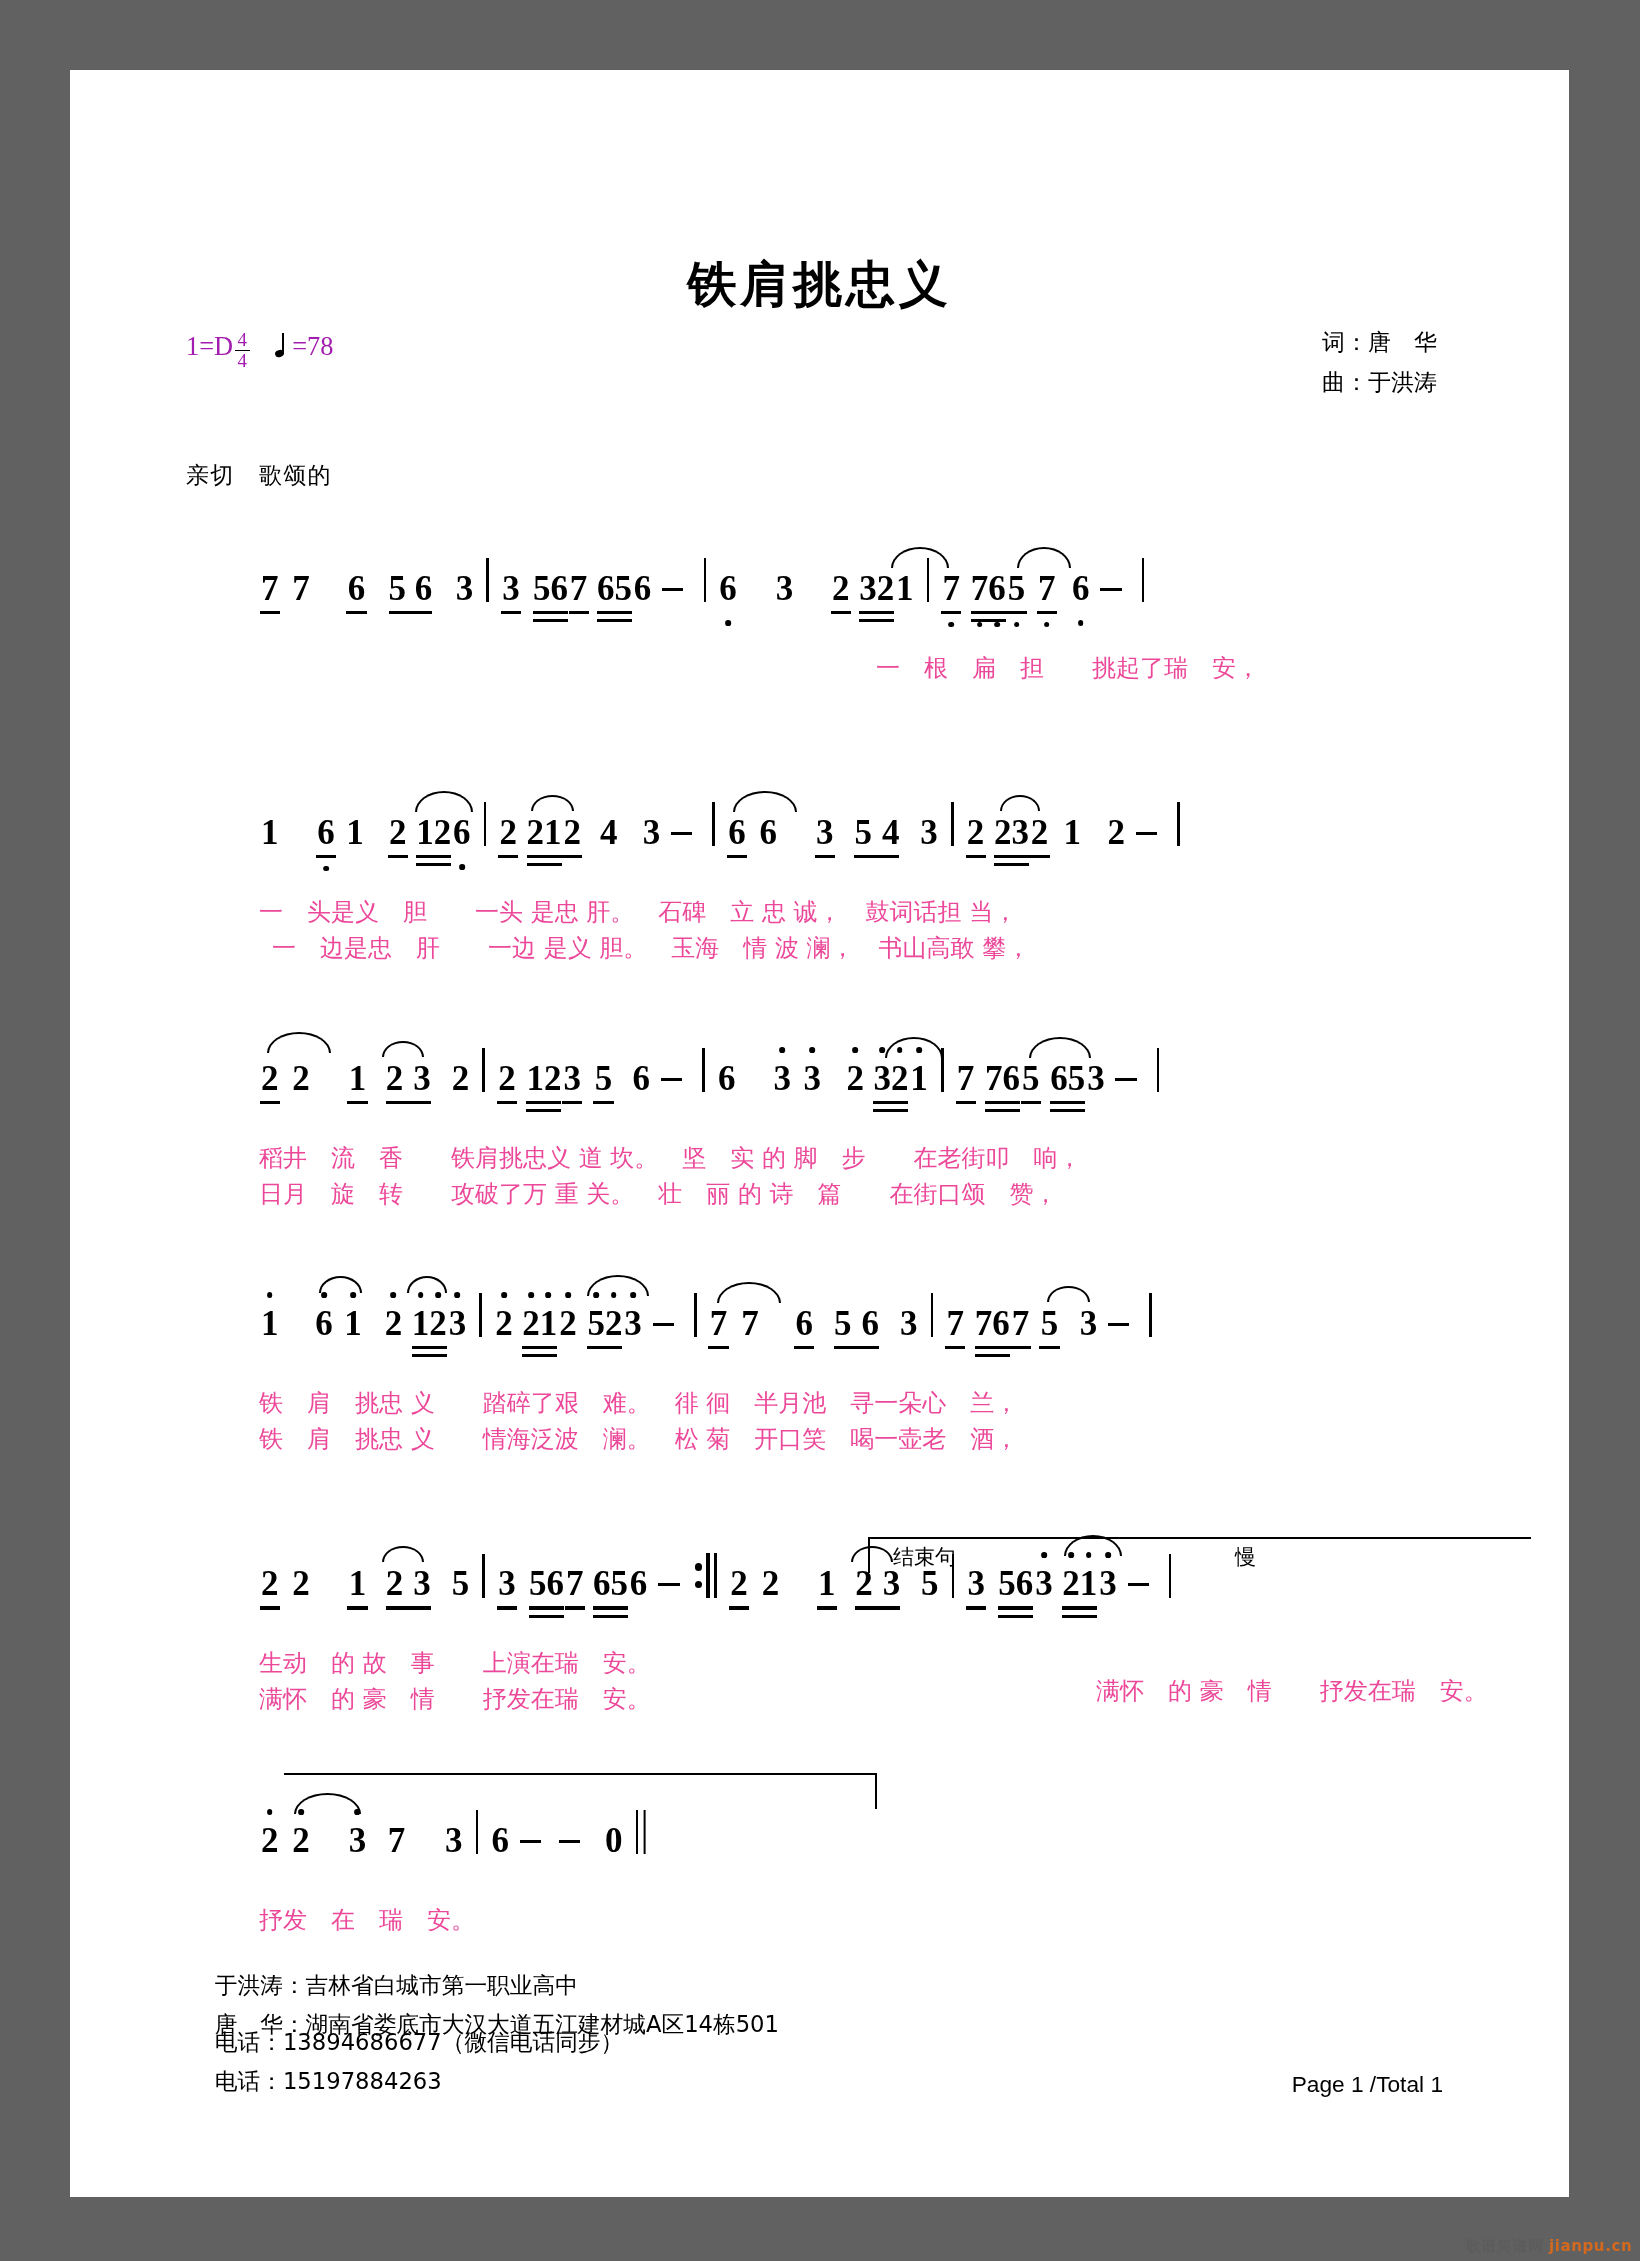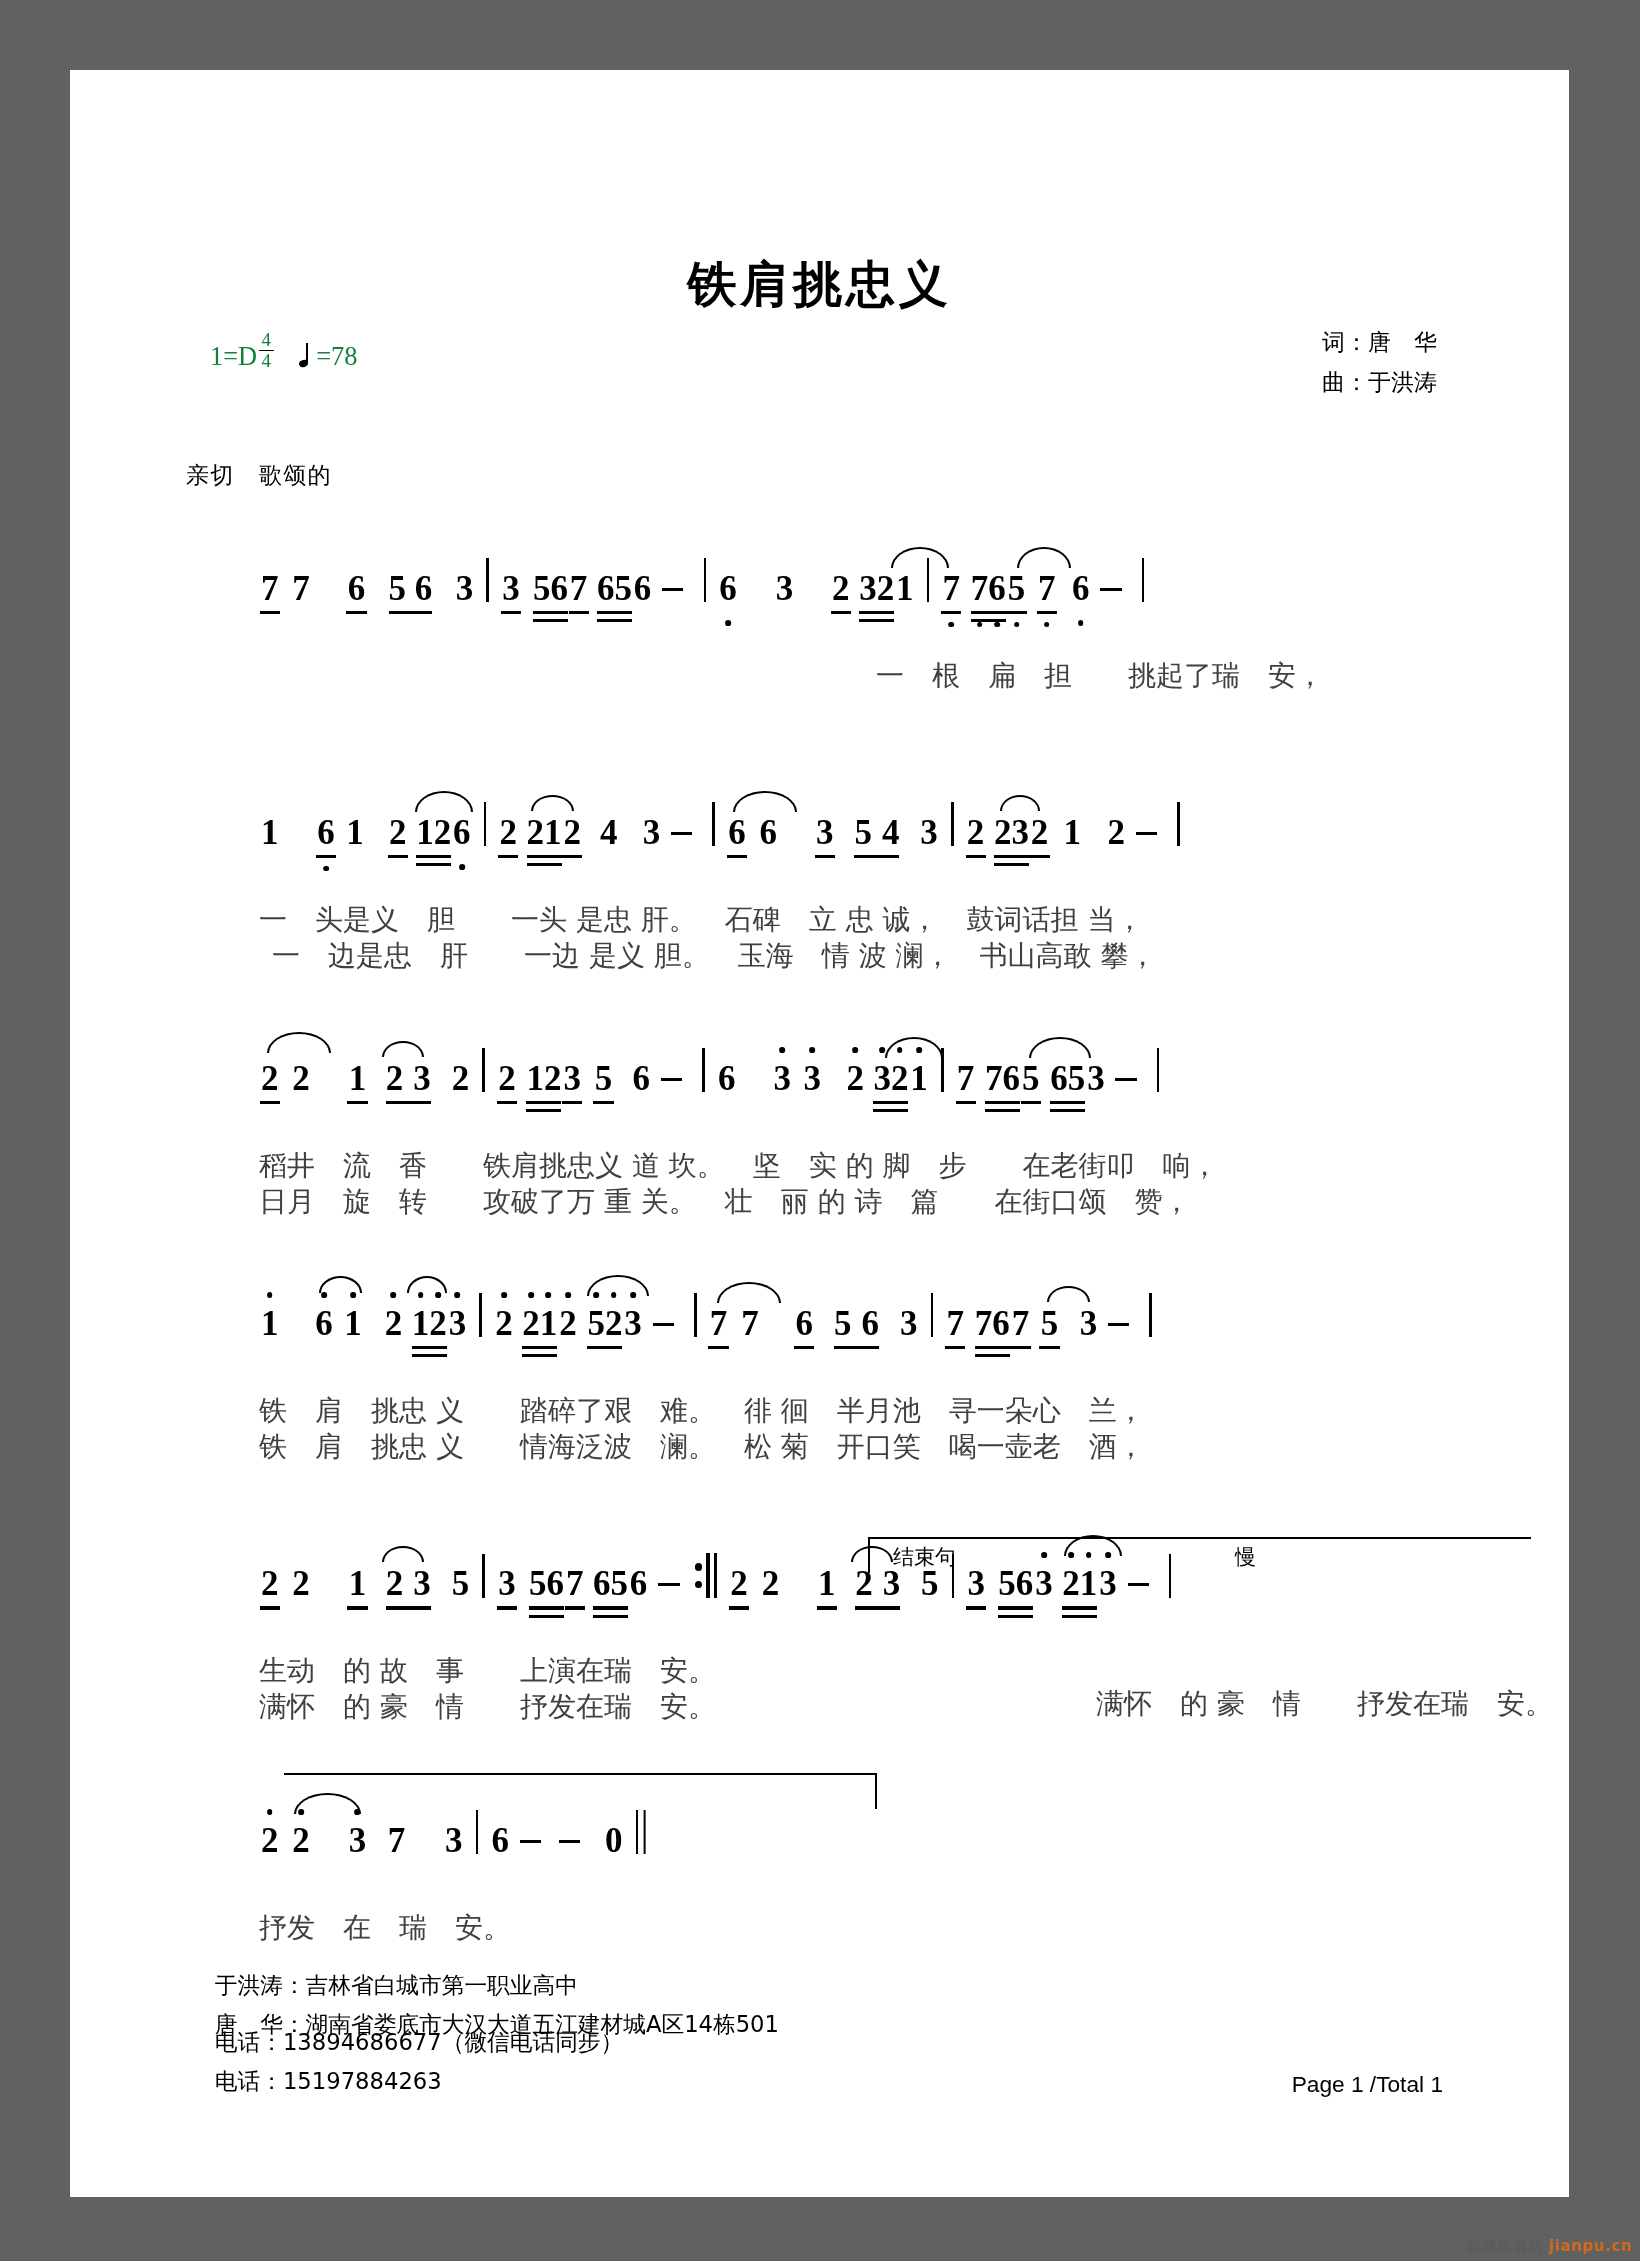--- a/index.html
+++ b/index.html
@@ -18,24 +18,23 @@
   
   .title{
     position:absolute;left:0;top:182px;width:1499px;
     text-align:center;
     font-size:49px;font-weight:bold;letter-spacing:3.8px;
     color:#000;
     font-family:"DejaVu Sans","Liberation Sans",sans-serif;
   }
   .keyline{
     position:absolute;left:116px;top:261px;
-    display:flex;align-items:flex-end;
-    font-size:26.4px;color:#15803d;
+    display:flex;align-items:flex-start;
+    font-size:26.4px;color:#a21caf;
     font-family:"Liberation Serif","DejaVu Serif",serif;
-    margin-left:24px;
   }
   .keyline .frac{
     display:inline-flex;flex-direction:column;align-items:center;
     font-size:19px;line-height:1.05;margin-left:1.9px;position:relative;top:-1.3px;
   }
   .keyline .frac .num{border-bottom:1.3px solid #000;padding:0 2.5px;}
   .keyline .frac .den{padding:0 2.5px;}
   .keyline .tempo{margin-left:25px;display:inline-flex;align-items:center;}
   .qnote{
     display:inline-block;width:16.4px;height:21.4px;position:relative;margin-right:1.3px;
@@ -102,21 +101,21 @@
     border-left-width:2.5px;border-right-width:2.5px;
   }
   .dash{
     display:inline-block;width:21.4px;height:3.1px;background:#000;
     margin:0 8.8px 15px 8.8px;
   }
   
   .lyr{
     position:relative;height:36px;
     font-family:"DejaVu Sans","Liberation Sans",sans-serif;
-    font-size:28px;color:#404040;white-space:pre;
+    font-size:24px;color:#ec4899;white-space:pre;
   }
   .lyr span{position:absolute;}
   
   .repeat{
     position:relative;width:25px;height:47px;flex:none;margin:0 8.8px 2.5px 6.3px;
   }
   .repeat .d{position:absolute;left:0;width:7.6px;height:7.6px;border-radius:50%;background:#000;}
   .repeat .d.t{top:11.3px;} .repeat .d.b{top:29px;}
   .repeat .th{position:absolute;left:11.3px;top:1.3px;width:4.4px;height:45px;background:#000;}
   .repeat .tn{position:absolute;left:19.5px;top:1.3px;width:2.5px;height:45px;background:#000;}

